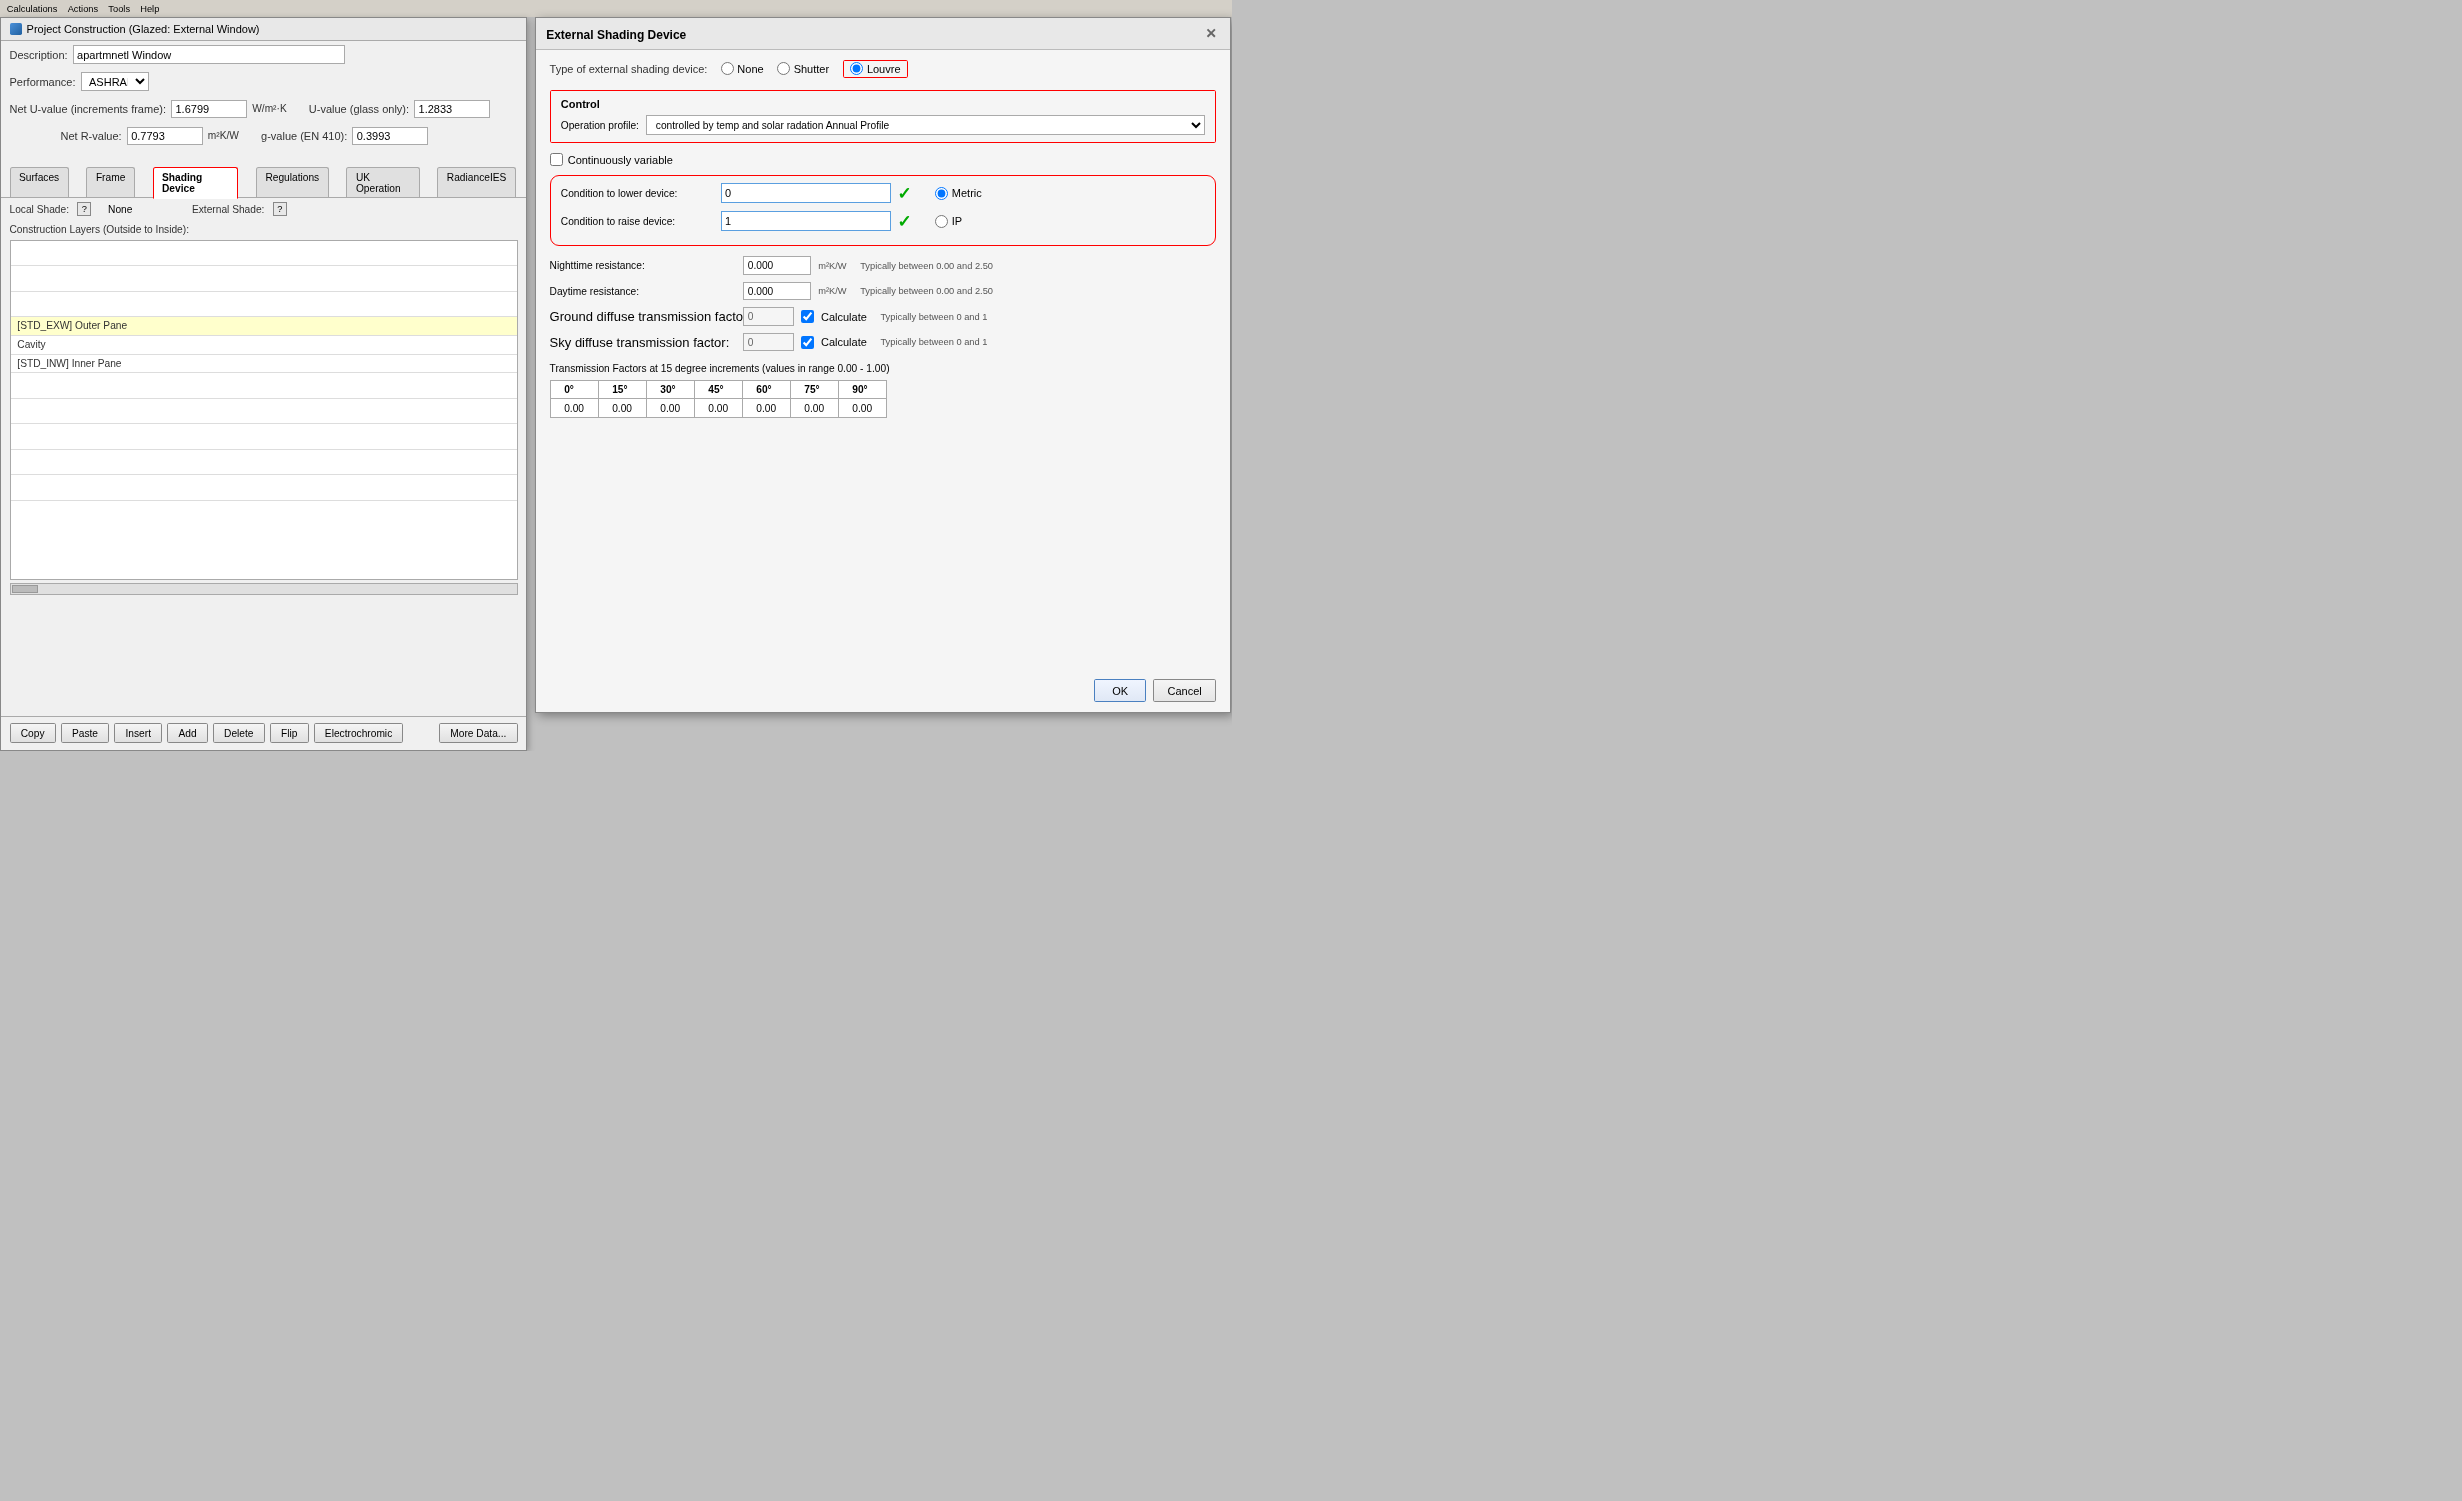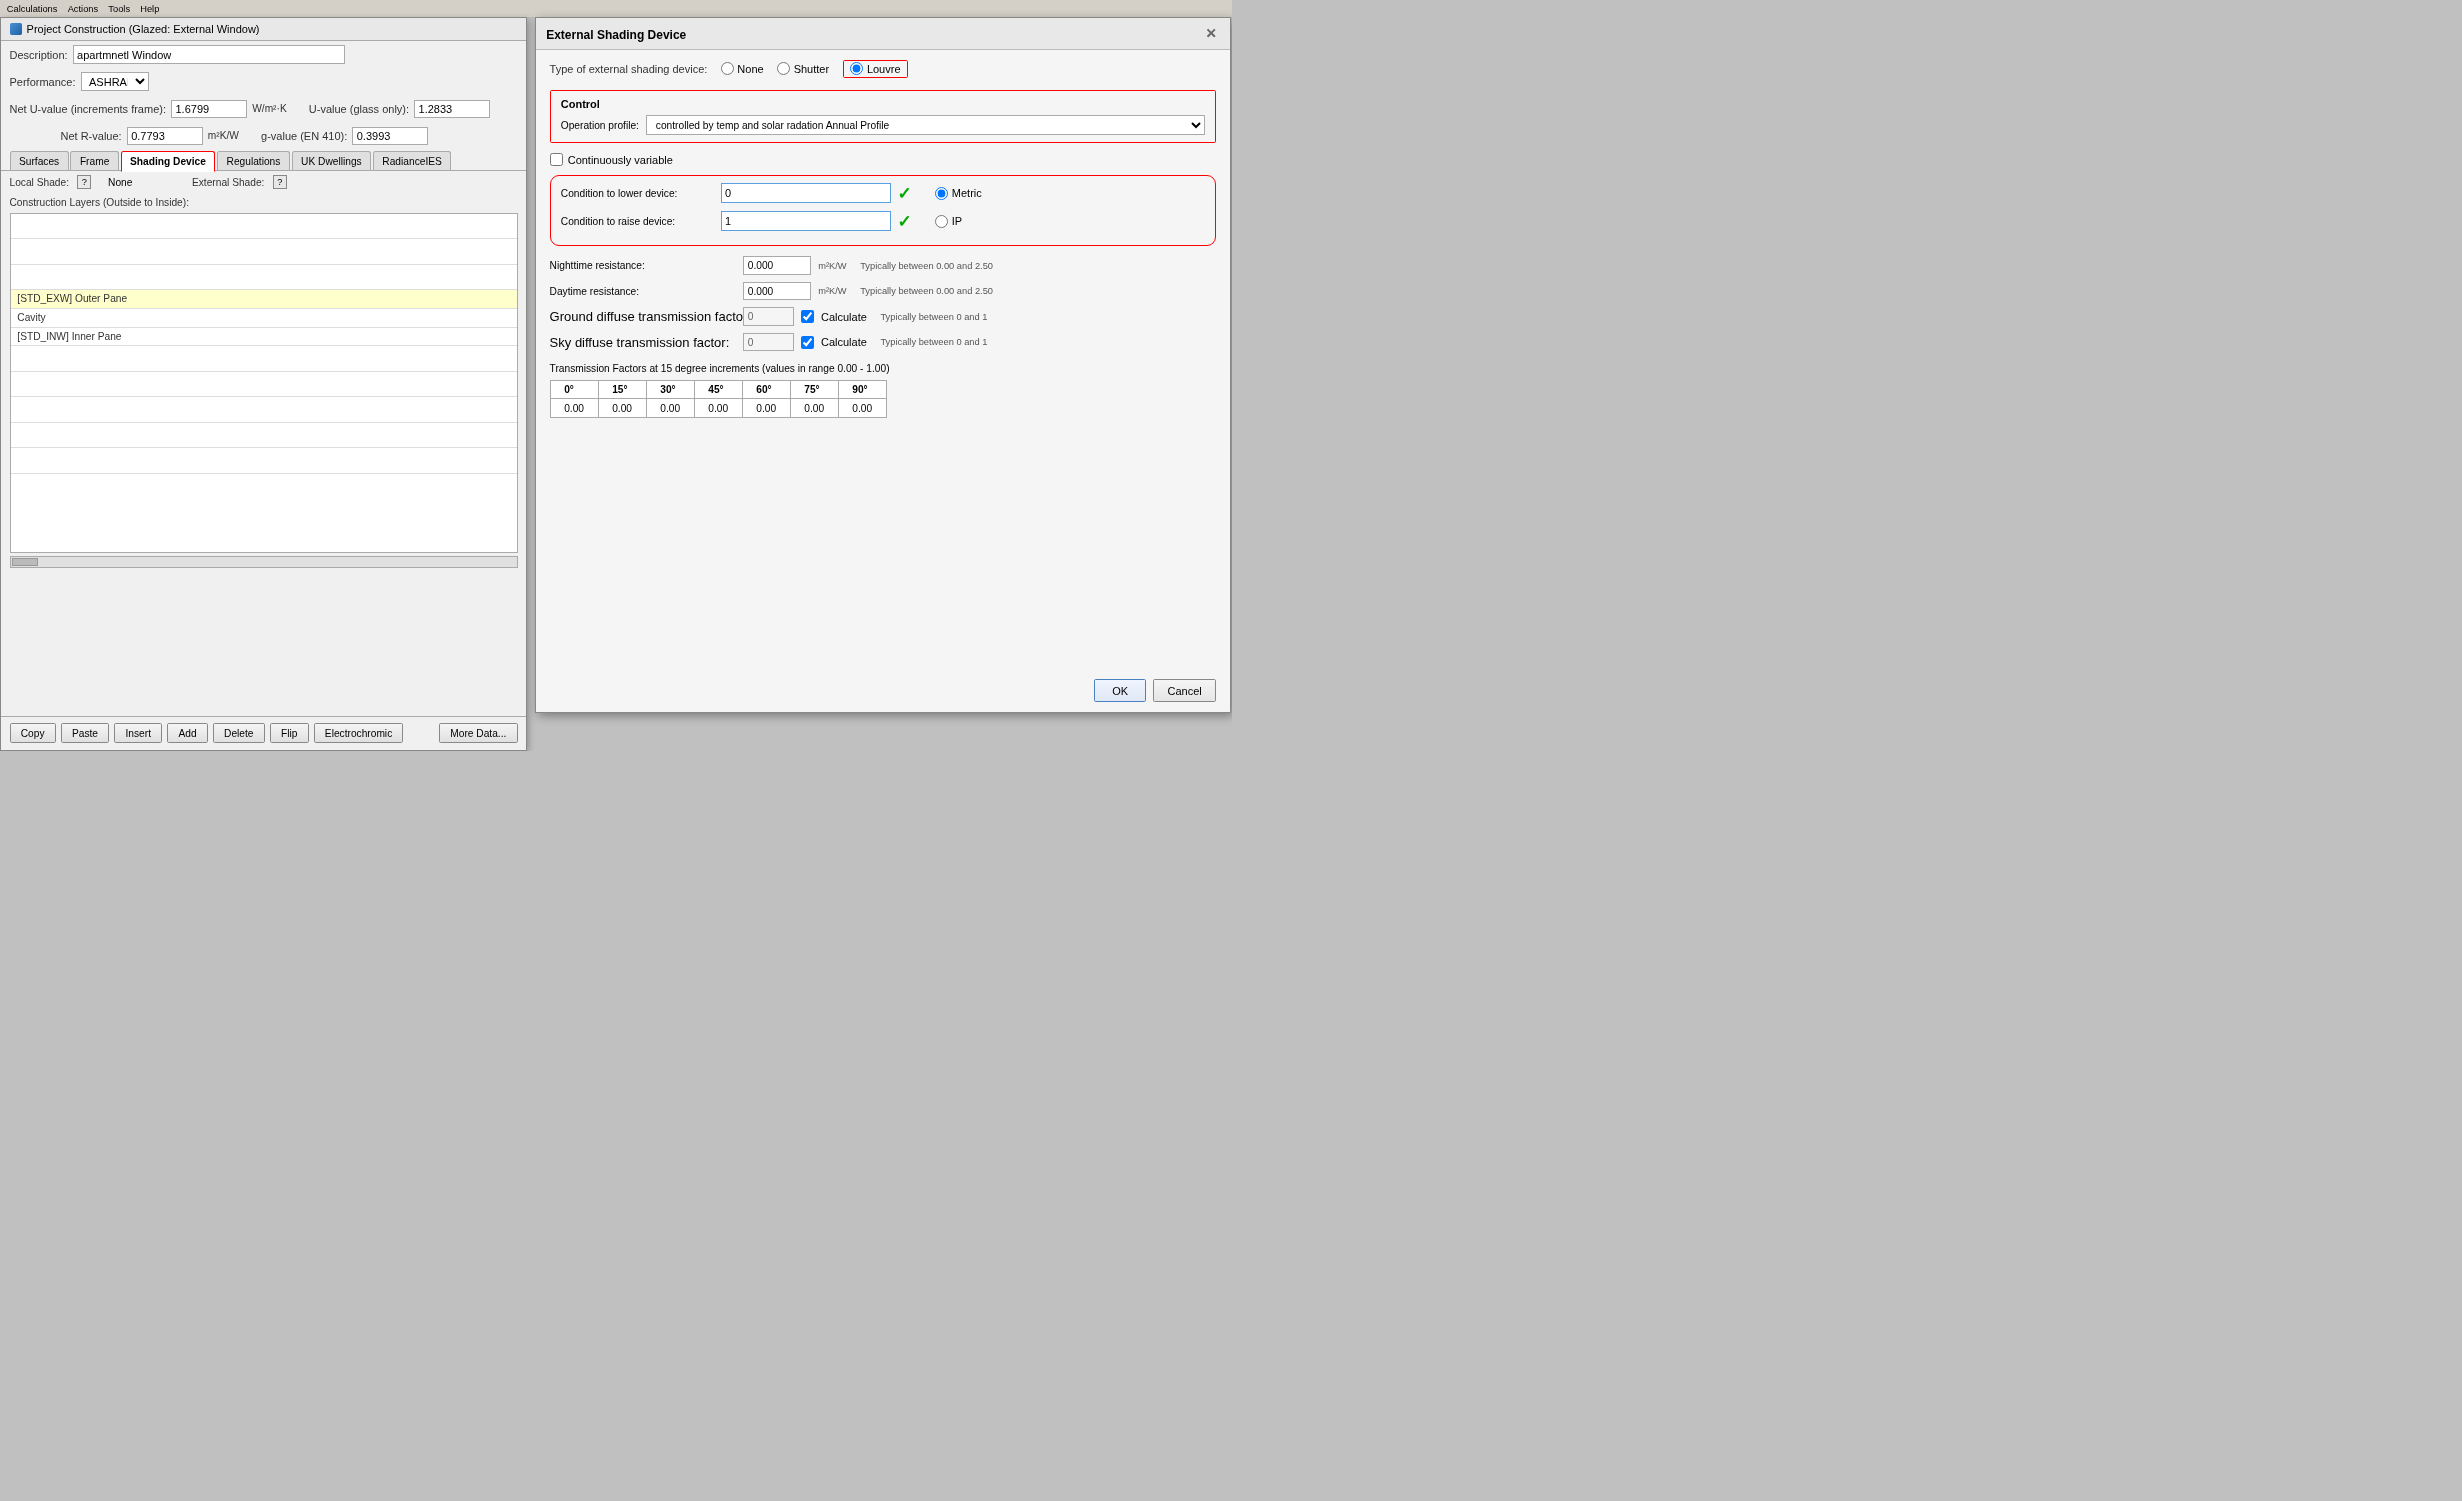--- a/index.html
+++ b/index.html
@@ -84,21 +84,22 @@
 
     .form-unit {
       color: #333;
       font-size: 10.2px;
     }
 
     .tabs-row {
       display: flex;
       border-bottom: 1.7px solid #aaa;
       padding: 0 8.5px;
-      margin-top: 2px;
+      margin-top: 18px;
+      gap: 16px;
     }
 
     .tab {
       padding: 3.4px 8.5px;
       border: 0.8px solid #aaa;
       border-bottom: none;
       background: #e0e0e0;
       cursor: pointer;
       font-size: 10.2px;
       margin-right: 1.7px;
@@ -516,21 +517,21 @@
     <span class="form-unit">m²K/W</span>
     <span style="margin-left:17px;" class="form-label">g-value (EN 410):</span>
     <input class="form-input form-input-medium" type="text" value="0.3993" style="">
   </div>
 
   <div class="tabs-row">
     <div class="tab">Surfaces</div>
     <div class="tab">Frame</div>
     <div class="tab active">Shading Device</div>
     <div class="tab">Regulations</div>
-    <div class="tab">UK Dwellings</div>
+    <div class="tab">UK Operation</div>
     <div class="tab">RadianceIES</div>
   </div>
 
   <div class="shade-row">
     <span class="form-label">Local Shade:</span>
     <div class="question-btn">?</div>
     <span style="margin-left:8.5px;">None</span>
     <span style="margin-left:51px;" class="form-label">External Shade:</span>
     <div class="question-btn">?</div>
   </div>

